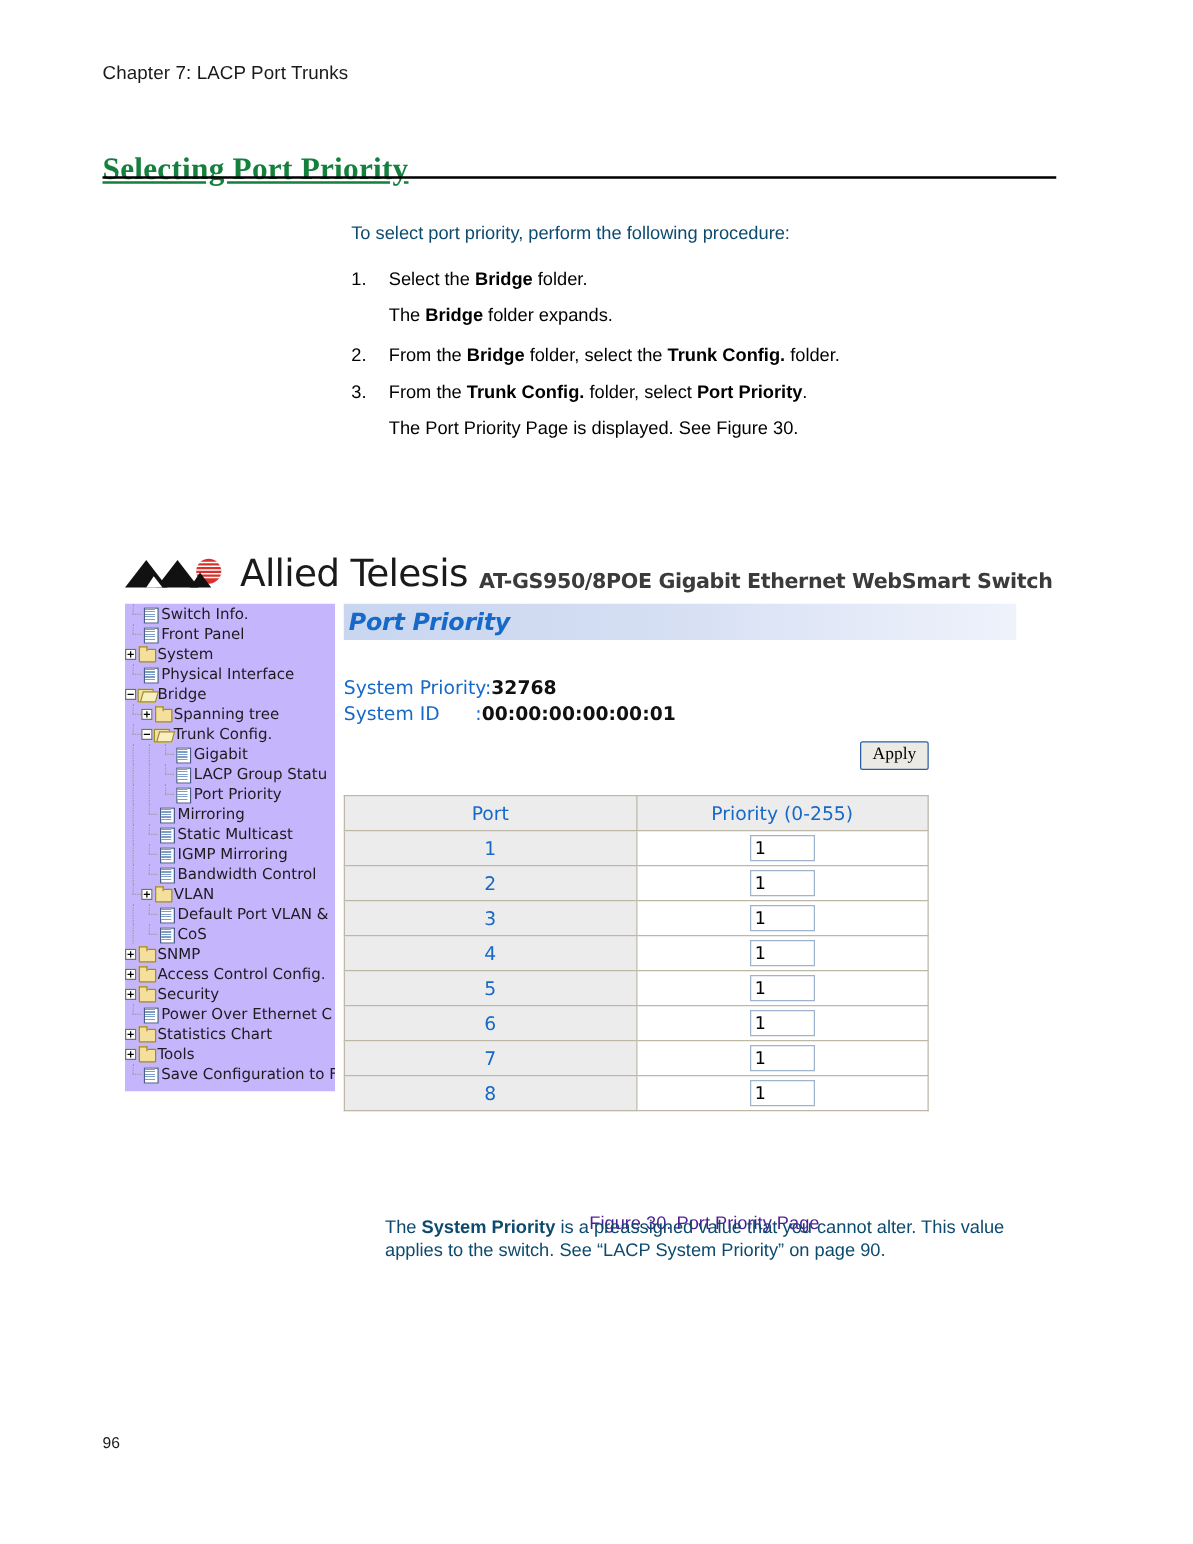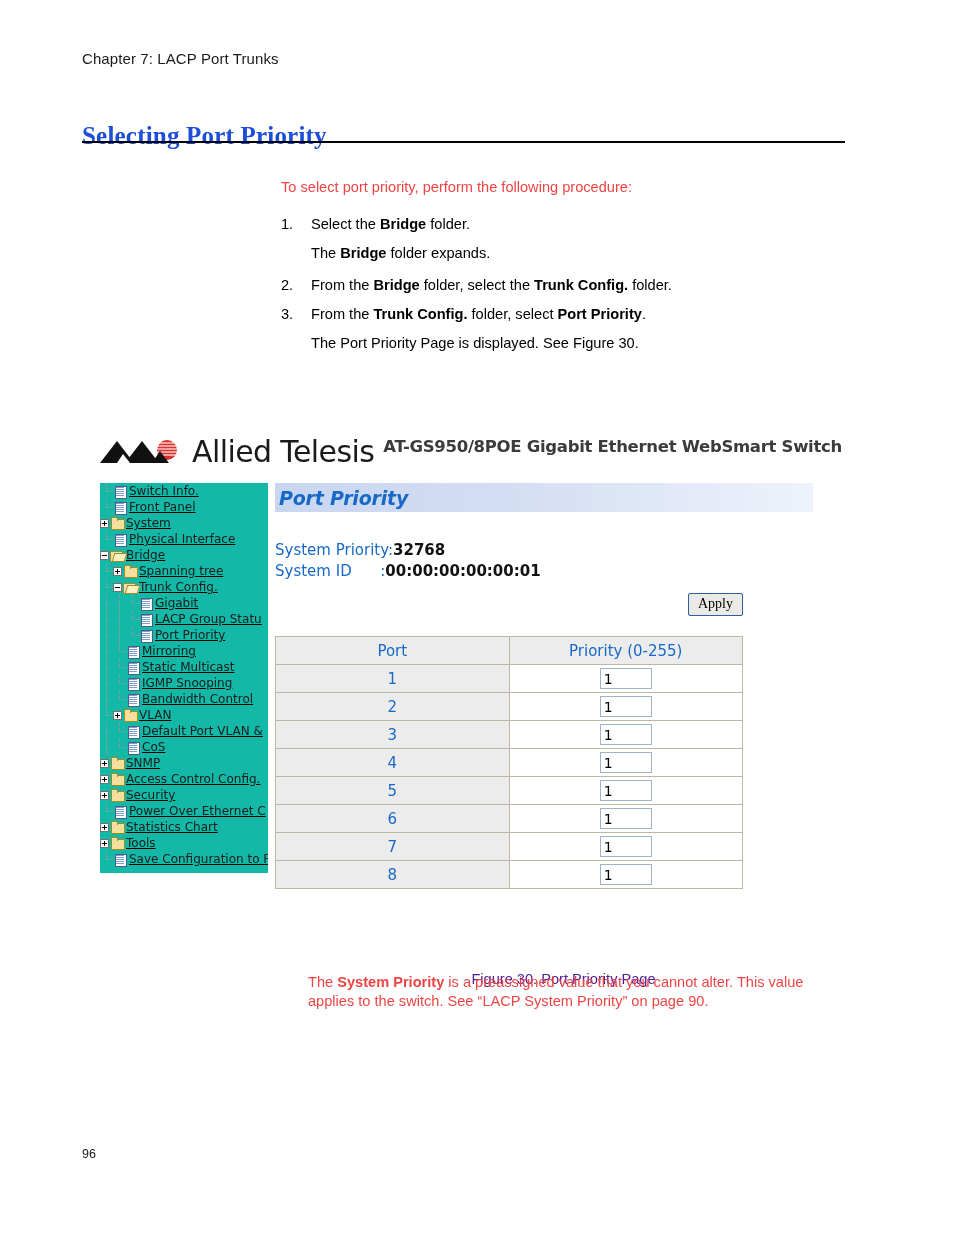--- a/index.html
+++ b/index.html
@@ -33,37 +33,38 @@
 
   
   .section-heading {
     position: absolute;
     left: 82px;
     top: 105px;
     font-family: "Liberation Serif", serif;
     font-weight: bold;
     font-size: 25px;
     letter-spacing: 0.2px;
-    color: #1d4ed8;
+    color: #15803d;
+    text-decoration: underline;
   }
   .heading-rule {
     position: absolute;
     left: 82px;
     top: 141px;
     width: 763px;
     height: 2px;
     background: #000;
   }
 
   
   .body-col { position: absolute; left: 281px; top: 178px; width: 565px; }
   .para {
     font-size: 14.6px;
     line-height: 19px;
-    color: #ef4444;
+    color: #0c4a6e;
     margin: 0 0 18px 0;
   }
   .step { position: relative; padding-left: 30px; margin: 0 0 10px 0; }
   .step-num {
     position: absolute; left: 0; top: 0;
     font-size: 14.6px; line-height: 19px;
   }
   .step-text { font-size: 14.6px; line-height: 19px; }
   .sub-text {
     padding-left: 30px;
@@ -80,21 +81,21 @@
     top: 437px;
     width: 745px;
     height: 440px;
     background: #ffffff;
   }
 
   
   .logo-row {
     position: absolute; left: 0; top: 0;
     height: 40px; width: 745px;
-    display: flex; 
+    display: flex; align-items: flex-end;
   }
   .logo-mark {
     width: 88px; height: 30px;
     position: relative; flex: none;
     margin-bottom: 3px;
   }
   .logo-brand {
     font-family: "DejaVu Sans", sans-serif;
     font-size: 30px;
     letter-spacing: -0.6px;
@@ -114,22 +115,21 @@
     margin-bottom: 3px;
     white-space: nowrap;
   }
 
   
   .tree-panel {
     position: absolute;
     left: 0px; top: 46px;
     width: 168px; height: 390px;
     overflow: hidden;
-    background: #14b8a6;
-    text-decoration: underline;
+    background: #c4b5fd;
   }
   .tree-item {
     position: relative;
     height: 16px;
     line-height: 16px;
     white-space: nowrap;
     font-family: "DejaVu Sans", sans-serif;
     font-size: 12px;
     color: #1c1c1c;
     display: flex;
@@ -430,21 +430,21 @@
         <div class="tree-item">
           <span class="tw dots"></span>
           <span class="tw stub-end"></span>
           <span class="ic page"></span>
           <span class="tlabel">Static Multicast</span>
         </div>
         <div class="tree-item">
           <span class="tw dots"></span>
           <span class="tw stub-end"></span>
           <span class="ic page"></span>
-          <span class="tlabel">IGMP Snooping</span>
+          <span class="tlabel">IGMP Mirroring</span>
         </div>
         <div class="tree-item">
           <span class="tw dots"></span>
           <span class="tw stub-end"></span>
           <span class="ic page"></span>
           <span class="tlabel">Bandwidth Control</span>
         </div>
         <div class="tree-item">
           <span class="tw stub-end"></span>
           <span class="pm plus"></span>

